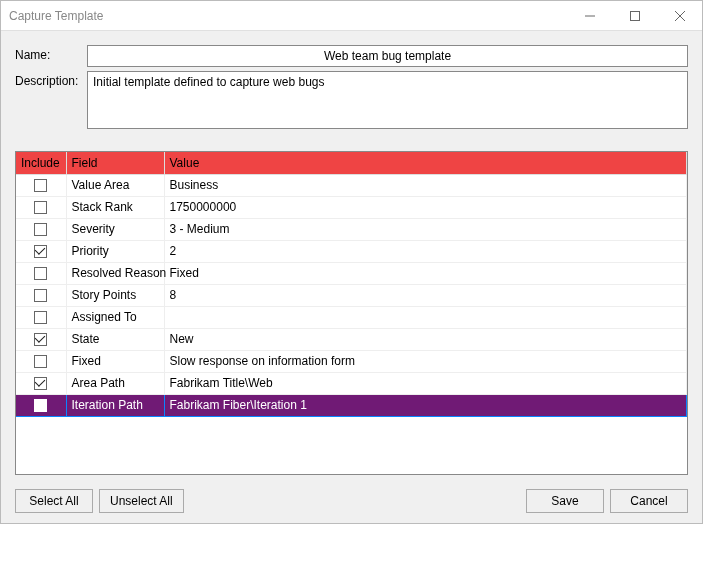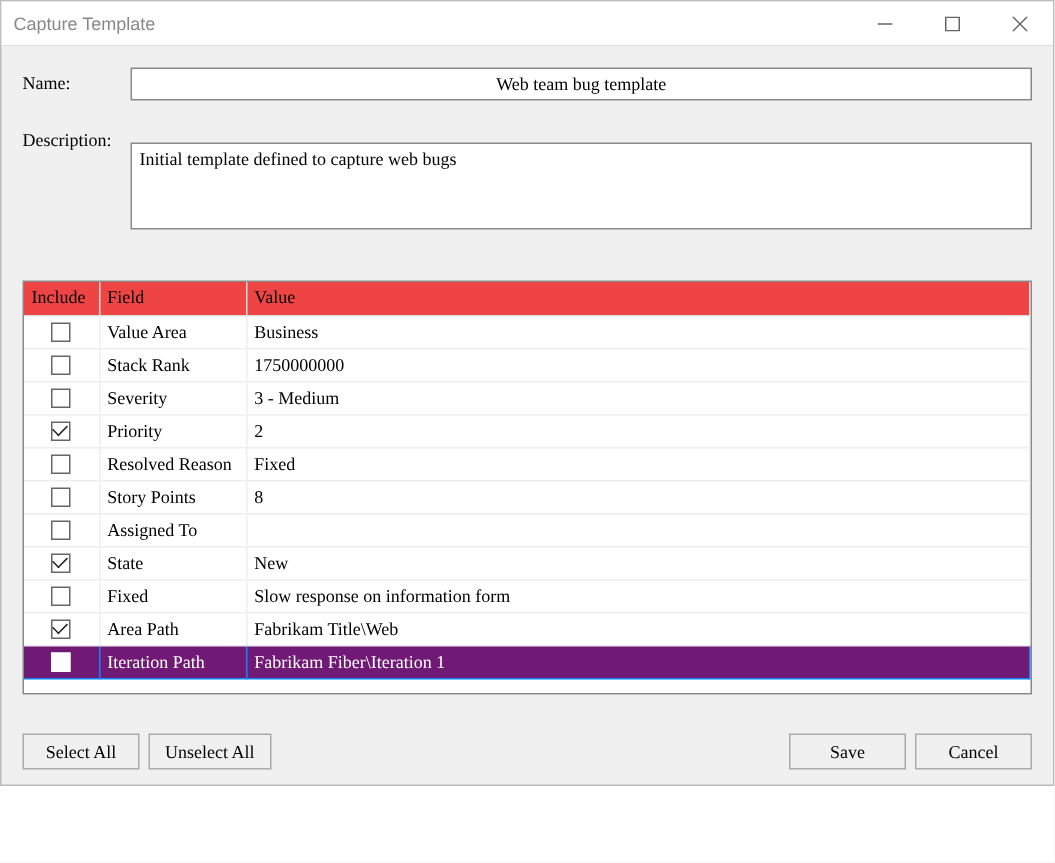--- a/index.html
+++ b/index.html
@@ -35,22 +35,21 @@
     justify-content: center;
     color: #555;
     font-size: 14px;
   }
   .titlebar-btn svg { stroke: #666; }
   .content {
     flex: 1;
     padding: 14px 14px 10px 14px;
     display: flex;
     flex-direction: column;
-    gap: 16px;
-    font-family: Liberation Serif, serif;
+    gap: 4px;
   }
   .form-row {
     display: flex;
     align-items: flex-start;
   }
   .form-label {
     width: 72px;
     padding-top: 3px;
     color: #000;
   }
@@ -66,21 +65,20 @@
   }
   .form-textarea {
     flex: 1;
     border: 1px solid #888;
     background: #fff;
     padding: 3px 5px;
     font-family: inherit;
     font-size: 12px;
     height: 58px;
     resize: none;
-    margin-top: 12px;
   }
   .grid-wrap {
     flex: 1;
     border: 1px solid #888;
     background: #fff;
     margin-top: 18px;
     overflow: hidden;
     position: relative;
   }
   table {

